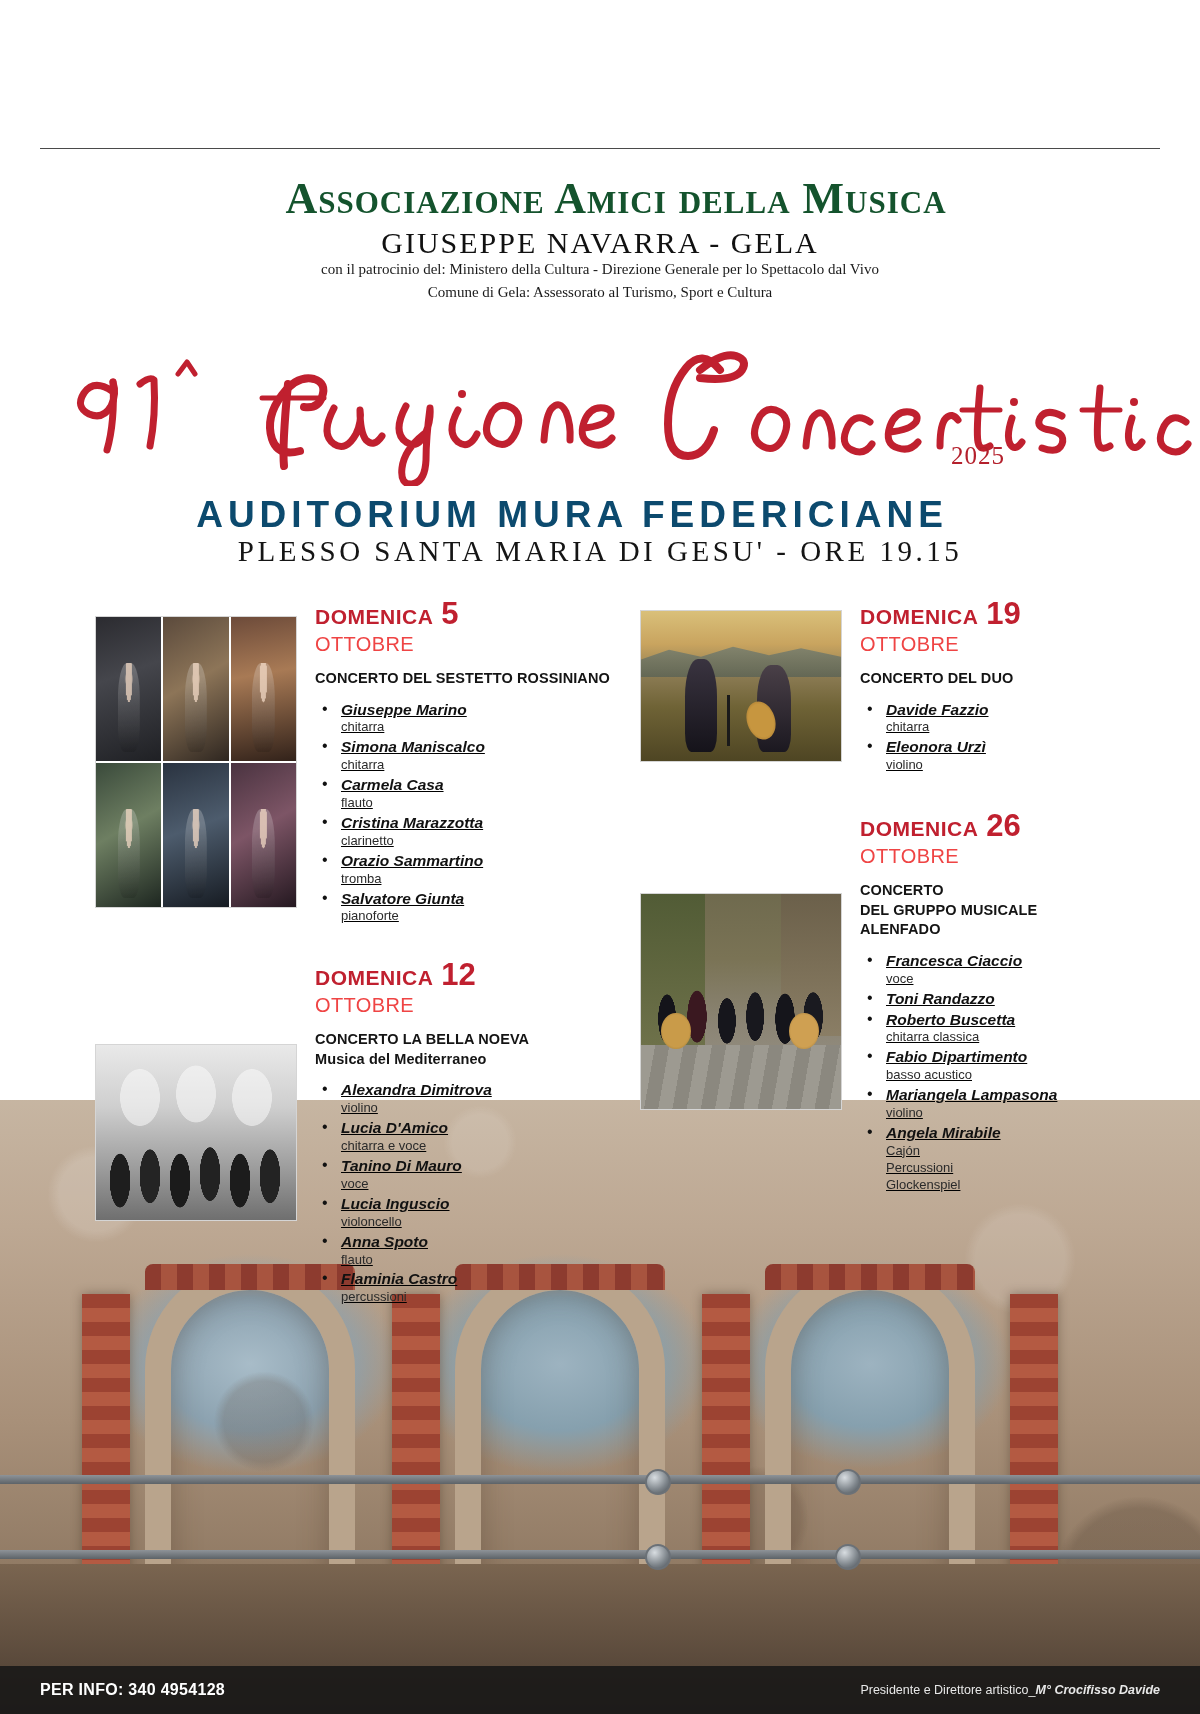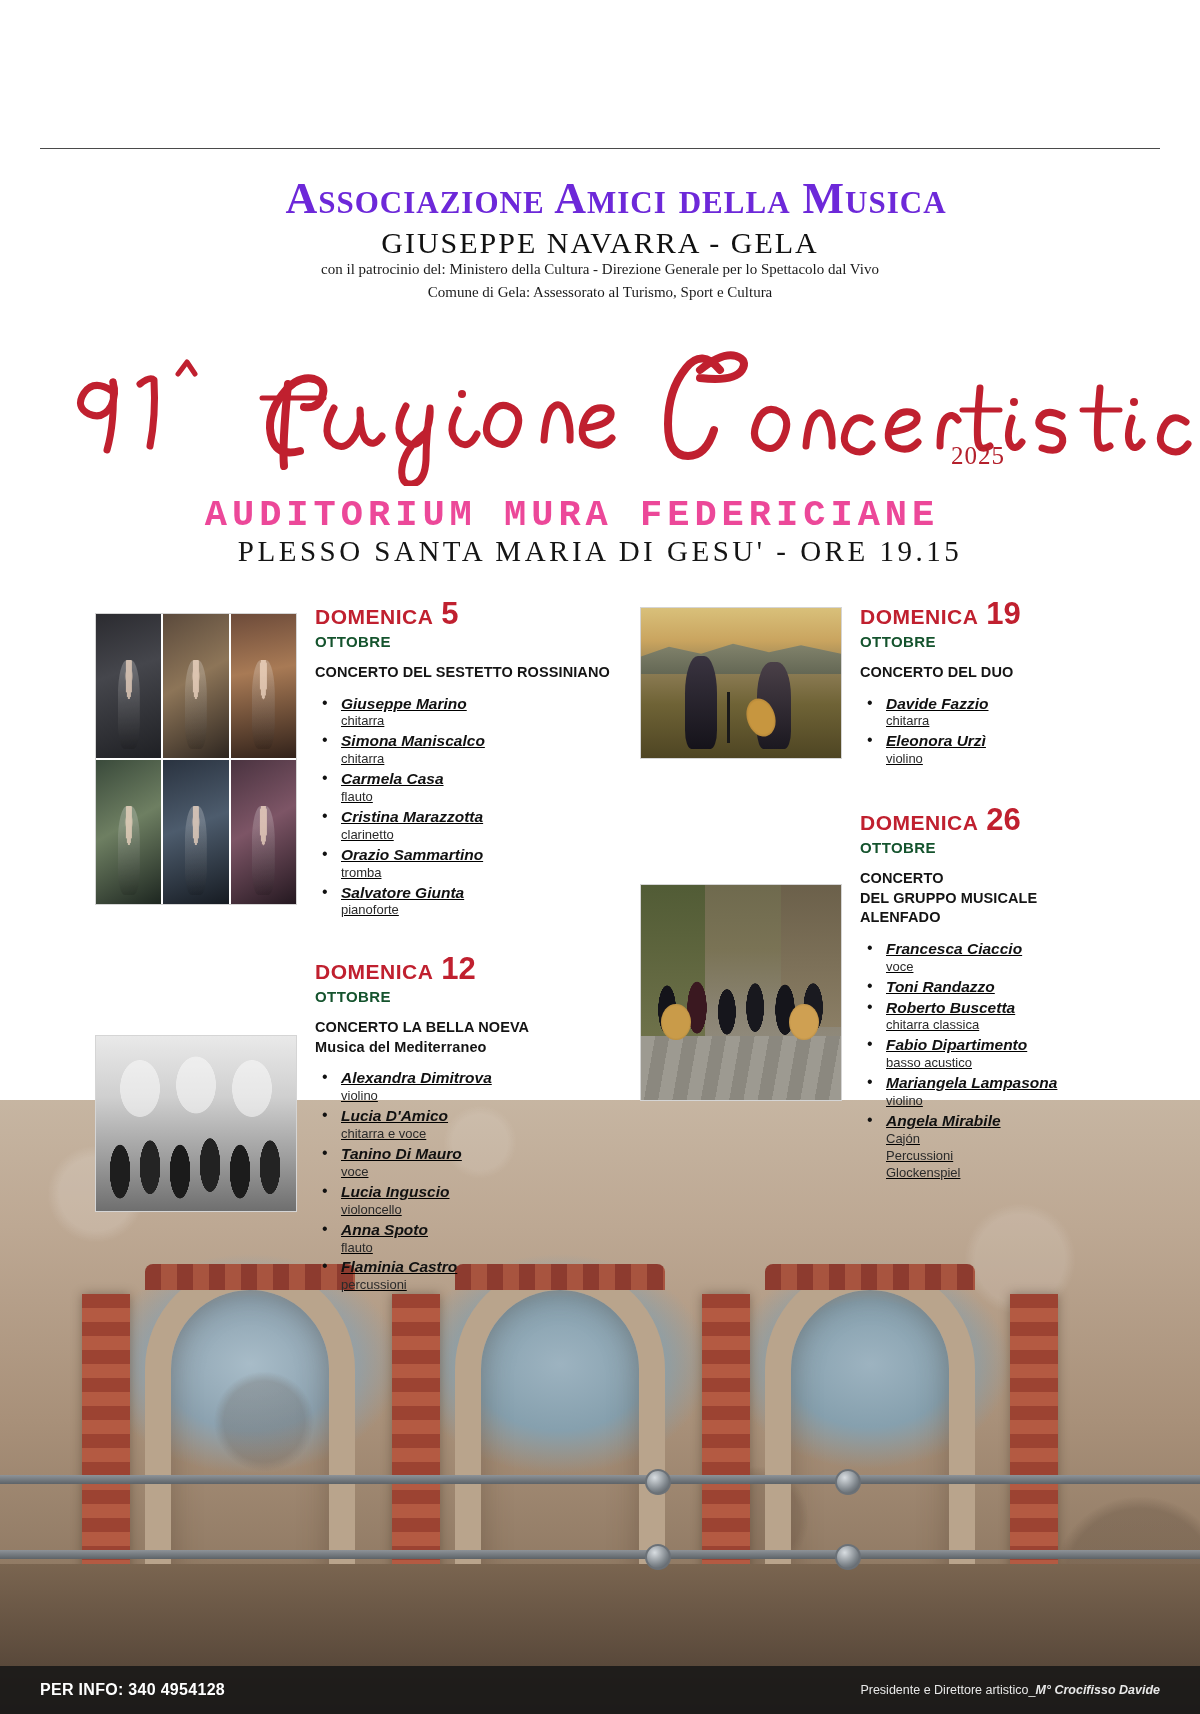--- a/index.html
+++ b/index.html
@@ -112,21 +112,21 @@
     position:absolute; left:40px; top:148px; width:1120px; height:0;
     border-top:1.5px solid #4a4a4a; z-index:3;
   }
 
   
   .assoc{
     position:absolute; left:0; top:176px; width:1200px; text-align:center; z-index:3;
   }
   .assoc-1{
     font-family:"Liberation Serif", serif;
-    font-size:44px; font-weight:bold; color:#6d28d9;
+    font-size:44px; font-weight:bold; color:#14532d;
     letter-spacing:1px; line-height:1.05;
     font-variant:small-caps;
     padding-left:32px;
   }
   .assoc-2{
     font-family:"Liberation Serif", serif;
     font-size:30px; color:#111; letter-spacing:2px; margin-top:4px;
   }
   .patrocinio{
     position:absolute; left:0; top:258px; width:1200px; text-align:center; z-index:3;
@@ -140,22 +140,22 @@
   .season-svg{ display:block; width:1200px; height:150px; }
 
   .year-2025{
     position:absolute; right:195px; top:442px; z-index:4;
     font-family:Liberation Serif, serif; font-size:25px; color:#b4202c;
     letter-spacing:1px;
   }
 
   .venue1{
     position:absolute; left:0; top:494px; width:1144px; text-align:center; z-index:3;
-    font-family:Liberation Mono, monospace; font-weight:bold; font-size:37px;
-    color:#ec4899; letter-spacing:5px;
+    font-family:Liberation Sans, sans-serif; font-weight:bold; font-size:37px;
+    color:#0c4a6e; letter-spacing:5px;
   }
   .venue2{
     position:absolute; left:0; top:535px; width:1200px; text-align:center; z-index:3;
     font-family:"Liberation Serif", serif; font-size:29px;
     color:#151515; letter-spacing:3.5px;
   }
 
   
   .columns{
     position:absolute; left:0; top:596px; width:1200px; z-index:5;
@@ -171,21 +171,21 @@
   .ev-body{ flex:1 1 auto; padding-left:18px; }
 
   .date-line{ display:flex; align-items:baseline; }
   .dow{
     font-size:21px; font-weight:bold; color:#c0202f; letter-spacing:.5px;
   }
   .daynum{
     font-size:31px; font-weight:bold; color:#c0202f; margin-left:8px;
   }
   .month{
-    font-size:15px; font-weight:bold; color:#14532d; letter-spacing:.4px; margin-top:1px;
+    font-size:20px; font-weight:normal; color:#ef4444; letter-spacing:.4px; margin-top:1px;
   }
   .ev-title{
     font-size:14.5px; font-weight:bold; color:#141414; margin-top:13px; line-height:1.35;
     letter-spacing:.1px;
   }
   ul.performers{ list-style:none; margin-top:12px; }
   ul.performers li{ position:relative; padding-left:26px; margin-bottom:2px;text-decoration:underline; }
   ul.performers li::before{
     content:"•"; position:absolute; left:7px; top:-1px; font-size:16px; color:#111;
   }

